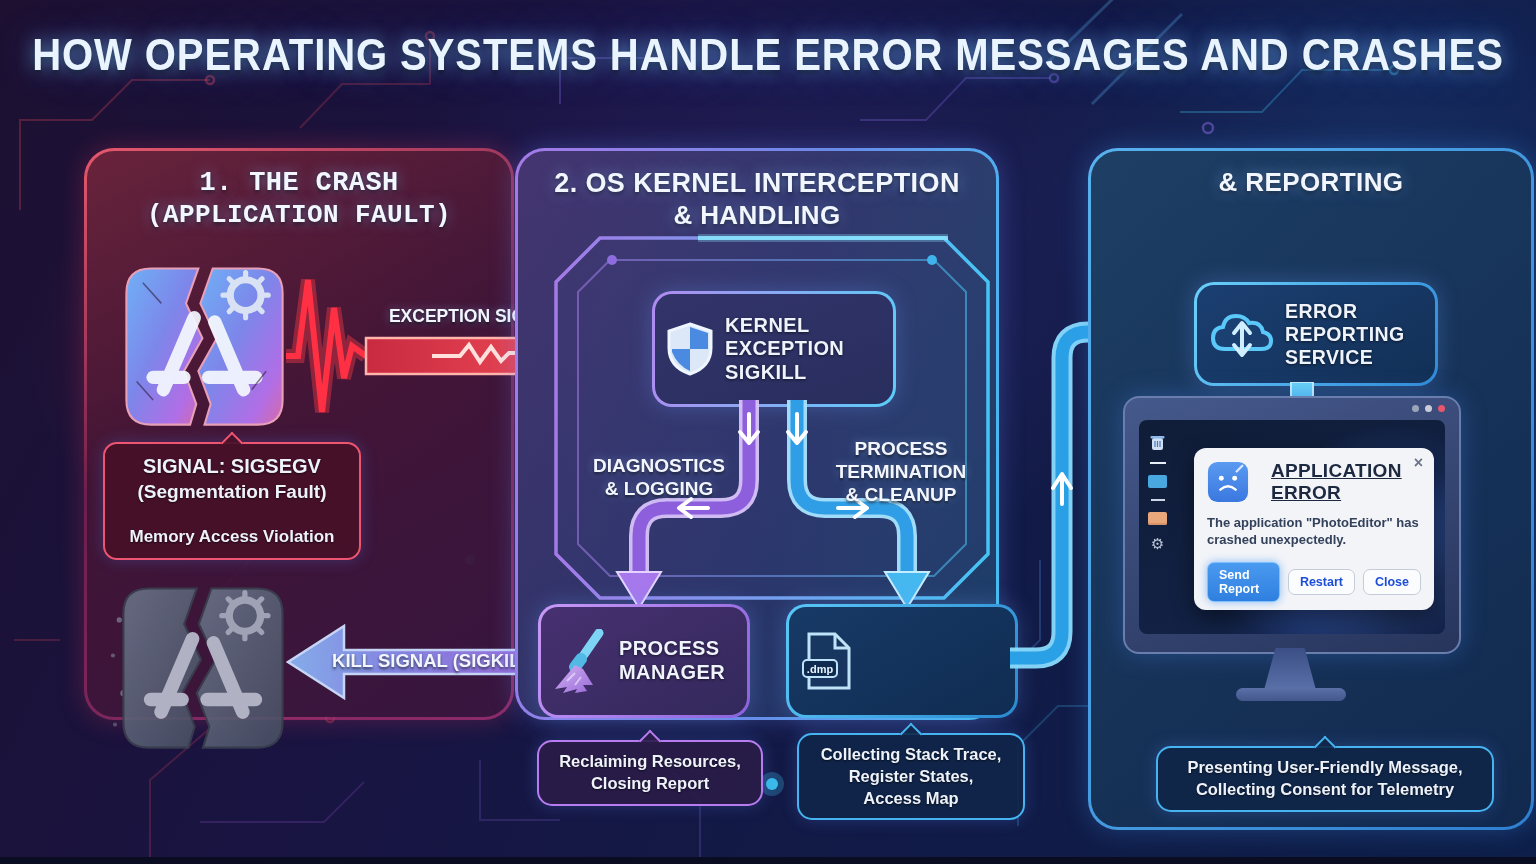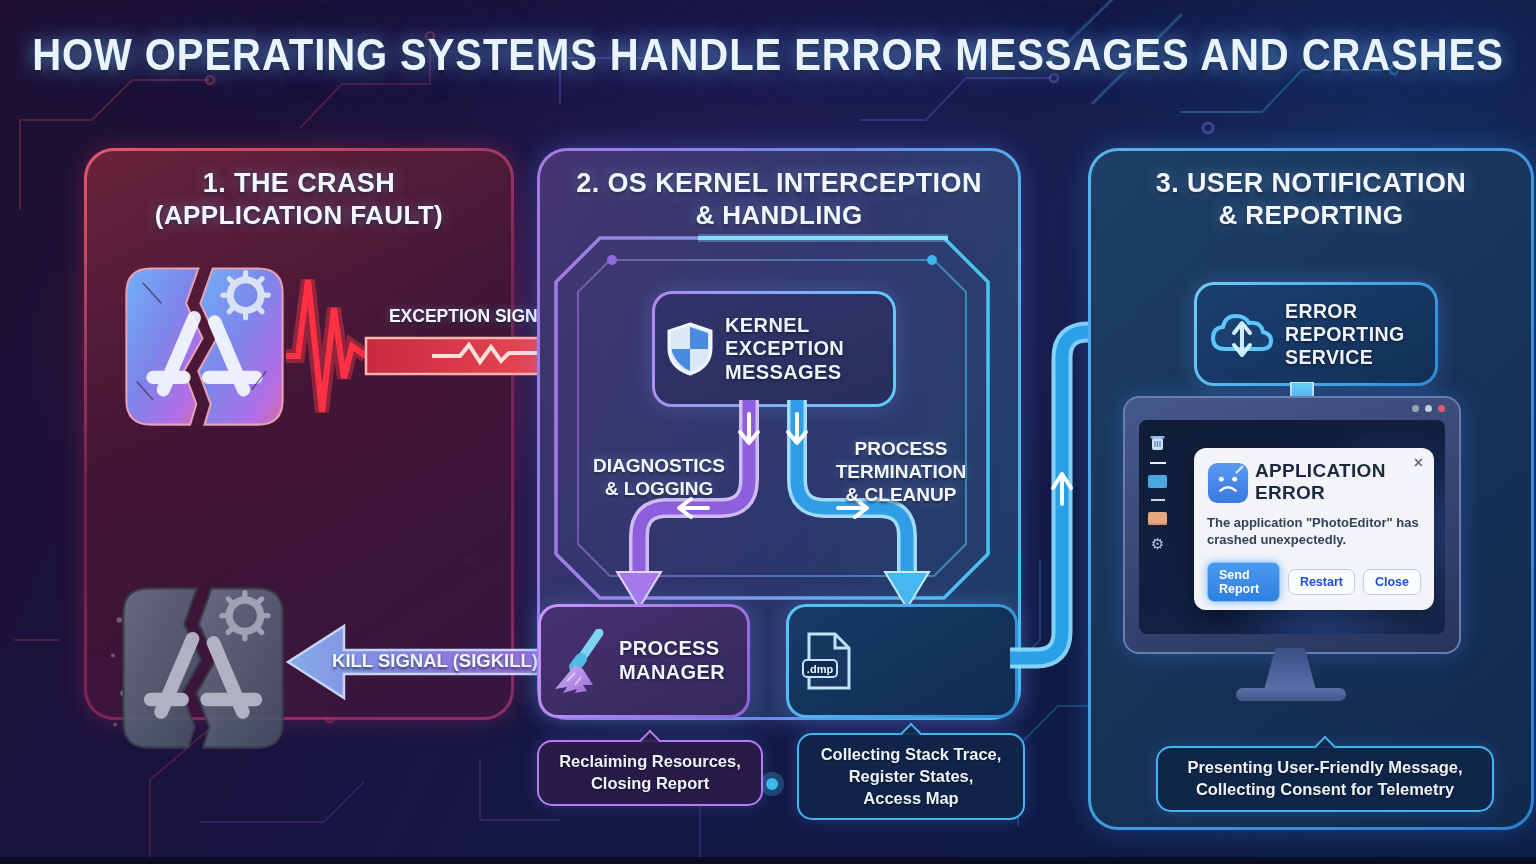--- a/index.html
+++ b/index.html
@@ -11,21 +11,21 @@
       radial-gradient(520px 360px at 1380px 160px, rgba(60,150,255,.14), transparent 70%),
       radial-gradient(620px 430px at 800px 260px, rgba(110,90,230,.15), transparent 70%),
       linear-gradient(115deg,#1d1031 0%,#191442 34%,#121a46 62%,#0d1f4a 100%);
   }
   .abs{position:absolute;}
   svg{display:block;}
   
   .panel{position:absolute;padding:3px;border-radius:30px;}
   .panel .pin{position:relative;width:100%;height:100%;border-radius:27px;box-sizing:border-box;}
   #panel-crash{background:linear-gradient(155deg,rgba(242,92,112,.95),rgba(190,45,95,.5) 45%,rgba(170,48,115,.8));box-shadow:0 0 26px rgba(255,60,90,.25);}
-  #panel-crash .pin{background:linear-gradient(150deg,rgba(64,18,42,.75),rgba(34,16,52,.8));}
+  #panel-crash .pin{background:linear-gradient(150deg,rgba(64,18,42,.75),rgba(34,16,52,.8));font-family:Liberation Mono, monospace;}
   #panel-kernel{background:linear-gradient(100deg,#a57ae8,#6a8ae8 55%,#41c2f2);box-shadow:0 0 26px rgba(110,140,255,.3);}
   #panel-kernel .pin{background:linear-gradient(150deg,rgba(42,34,78,.78),rgba(18,32,72,.82));}
   #panel-notify{background:linear-gradient(120deg,#58b2ee,#2e7fd0);box-shadow:0 0 26px rgba(70,160,255,.28);}
   #panel-notify .pin{background:linear-gradient(150deg,rgba(16,34,66,.8),rgba(12,26,56,.85));}
   .title{
     left:50%;top:30px;transform:translateX(-50%) scaleX(.91);transform-origin:center;
     white-space:nowrap;font-size:44px;font-weight:800;letter-spacing:1px;color:#eaf4ff;
     text-shadow:0 0 18px rgba(120,190,255,.65),0 0 42px rgba(80,140,255,.4),0 3px 6px rgba(0,0,0,.7);
   }
   .heading{width:100%;text-align:center;font-weight:800;color:#f2f6ff;letter-spacing:.4px;line-height:1.22;
@@ -158,20 +158,26 @@
           <stop offset="1" stop-color="#ff5a60"></stop>
       </linearGradient>
     </defs>
     <path d="M4,96 H16 L26,20 L40,152 L52,48 L62,118 L70,86 L84,96" fill="none" stroke="rgba(255,60,70,.4)" stroke-width="14"></path>
     <path d="M4,96 H16 L26,20 L40,152 L52,48 L62,118 L70,86 L84,96" fill="none" stroke="#ff3044" stroke-width="6"></path>
     <polygon points="84,78 322,78 322,58 382,96 322,134 322,114 84,114" fill="url(#gAr)" stroke="#ffb4ac" stroke-width="2.5"></polygon>
     <path d="M150,96 h28 l9,-11 l11,17 l11,-15 l10,14 l8,-8 h46" fill="none" stroke="#ffe0dc" stroke-width="4"></path>
   </svg>
   <div class="abs lab" style="left:370px;top:306px;width:210px;font-size:17.5px;">EXCEPTION SIGNAL</div>
 
+  <div class="bubble bub-red" style="left:103px;top:442px;width:238px;">
+    <span class="bl sig-line" style="font-size:20px;">SIGNAL: SIGSEGV</span>
+    <span class="bl sig-line" style="font-size:19px;">(Segmentation Fault)</span>
+    <span class="sig-div"></span>
+    <span class="bl" style="font-size:17px;">Memory Access Violation</span>
+  </div>
 
   <svg class="abs" style="left:108px;top:578px;opacity:.9;" width="190" height="178" viewBox="0 0 180 170">
     <defs>
       <linearGradient id="gB" x1="0" y1="0" x2="1" y2="1">
         <stop offset="0" stop-color="#6a7288"></stop>
           <stop offset="1" stop-color="#474e62"></stop>
       </linearGradient>
     </defs>
     <circle cx="10" cy="40" r="2.5" fill="#8a92a6" opacity=".7"></circle>
       <circle cx="4" cy="74" r="2" fill="#8a92a6" opacity=".6"></circle>
@@ -203,21 +209,21 @@
       <linearGradient id="gK" x1="0" y1="0" x2="1" y2="0">
         <stop offset="0" stop-color="#8ab4f4"></stop>
           <stop offset=".45" stop-color="#8a86e8"></stop>
           <stop offset="1" stop-color="#a06ae0"></stop>
       </linearGradient>
     </defs>
     <polygon points="62,8 62,32 262,32 262,56 62,56 62,80 6,44" fill="url(#gK)" stroke="#cfe0ff" stroke-width="2.5" opacity=".95"></polygon>
   </svg>
   <div class="abs lab" style="left:320px;top:650px;width:230px;font-size:18.5px;">KILL SIGNAL (SIGKILL)</div>
 
-  <div class="panel" id="panel-kernel" style="left:537px;top:148px;width:478px;height:566px;">
+  <div class="panel" id="panel-kernel" style="left:515px;top:148px;width:478px;height:566px;">
     <div class="pin">
       <div class="abs heading" style="top:16px;left:0;">
         <div class="h1">2. OS KERNEL INTERCEPTION</div>
         <div class="h2">&amp; HANDLING</div>
       </div>
     </div>
   </div>
 
   <svg class="abs" style="left:548px;top:230px;" width="448" height="376" viewBox="0 0 448 376">
     <defs>
@@ -237,21 +243,21 @@
   <div class="gbox" style="left:652px;top:291px;width:238px;height:110px;background:linear-gradient(100deg,#b08af0,#5acdf8);">
     <div class="gin" style="background:linear-gradient(160deg,#33346a,#282e5e);">
       <svg width="46" height="54" viewBox="0 0 46 54">
         <path d="M23,2 L44,9 V26 Q44,45 23,52 Q2,45 2,26 V9 Z" fill="#dce8f8" stroke="#f0f6ff" stroke-width="3"></path>
         <path d="M23,5 L41,11 V27 H23 Z" fill="#4a8ae0"></path>
         <path d="M5,27 H23 V49 Q10,43 5,30 Z" fill="#4a8ae0"></path>
       </svg>
       <div class="btext" style="font-size:20px;">
         <div>KERNEL</div>
         <div>EXCEPTION</div>
-        <div>MESSAGES</div>
+        <div>SIGKILL</div>
       </div>
     </div>
   </div>
 
   <svg class="abs" style="left:548px;top:396px;" width="470" height="225" viewBox="0 0 470 225">
     <g fill="none">
       <path d="M201,4 V84 Q201,112 173,112 H119 Q91,112 91,140 V180" stroke="#d9c2fa" stroke-width="20" opacity=".95"></path>
       <path d="M201,4 V84 Q201,112 173,112 H119 Q91,112 91,140 V180" stroke="#8d5fdc" stroke-width="13"></path>
       <path d="M249,4 V84 Q249,112 277,112 H331 Q359,112 359,140 V180" stroke="#a6e4ff" stroke-width="20" opacity=".95"></path>
       <path d="M249,4 V84 Q249,112 277,112 H331 Q359,112 359,140 V180" stroke="#2f9ee6" stroke-width="13"></path>
@@ -323,21 +329,20 @@
       <path d="M2,360 H28 Q54,360 54,334 V60 Q54,34 80,34 H126" stroke="#8adcff" stroke-width="21" opacity=".95"></path>
       <path d="M2,360 H28 Q54,360 54,334 V60 Q54,34 80,34 H126" stroke="#2aa0e6" stroke-width="13"></path>
     </g>
     <polygon points="126,12 126,56 162,34" fill="#3fb4f0" stroke="#bfeaff" stroke-width="2"></polygon>
     <path d="M54,206 V178 M45,190 L54,176 L63,190" fill="none" stroke="#ffffff" stroke-width="4" stroke-linecap="round" stroke-linejoin="round"></path>
   </svg>
 
   <div class="panel" id="panel-notify" style="left:1088px;top:148px;width:440px;height:676px;">
     <div class="pin">
       <div class="abs heading" style="top:16px;left:0;">
-        <div class="h1">3. USER NOTIFICATION</div>
         <div class="h2">&amp; REPORTING</div>
       </div>
     </div>
   </div>
 
   <div class="gbox" style="left:1194px;top:282px;width:238px;height:98px;background:linear-gradient(120deg,#6ad0fa,#2f8ad8);">
     <div class="gin" style="background:linear-gradient(150deg,#1b3f72,#123056);">
       <svg width="64" height="54" viewBox="0 0 64 54">
         <path d="M16,42 Q4,42 4,31 Q4,21 14,20 Q16,9 27,9 Q36,9 40,16 Q52,14 54,25 Q62,27 62,34 Q62,42 52,42 Z" fill="rgba(30,70,120,.55)" stroke="#5ac8f8" stroke-width="4"></path>
         <path d="M33,18 V46 M25,26 L33,16 L41,26 M25,38 L33,48 L41,38" fill="none" stroke="#cfeeff" stroke-width="4" stroke-linecap="round" stroke-linejoin="round"></path>
@@ -377,21 +382,21 @@
         </span>
         <span style="width:16px;height:2px;background:#e8eef8;display:block;"></span>
         <span style="width:19px;height:13px;background:#4aa8e0;border-radius:2px;display:block;"></span>
         <span style="width:14px;height:2px;background:#cdd6e6;display:block;"></span>
         <span style="width:19px;height:13px;background:#e8a87c;border-radius:2px;display:block;box-shadow:0 -2px 0 0 #d8926a inset;"></span>
         <span style="color:#b8c4d8;font-size:15px;line-height:1;">⚙</span>
       </div>
 
       <div class="dialog" style="left:55px;top:28px;width:240px;height:162px;">
         <span class="dlg-close">×</span>
-        <div style="display:flex;gap:6px;align-items:flex-end;">
+        <div style="display:flex;gap:22px;align-items:center;text-decoration:underline;">
           <svg width="42" height="42" viewBox="0 0 44 44">
             <defs>
                 <linearGradient id="gS" x1="0" y1="0" x2="0" y2="1">
               <stop offset="0" stop-color="#5a9af0"></stop>
                   <stop offset="1" stop-color="#3a78e0"></stop>
                 </linearGradient>
               </defs>
             <rect x="1" y="1" width="42" height="42" rx="10" fill="url(#gS)"></rect>
             <circle cx="15" cy="18" r="2.6" fill="#fff"></circle>
               <circle cx="29" cy="18" r="2.6" fill="#fff"></circle>

